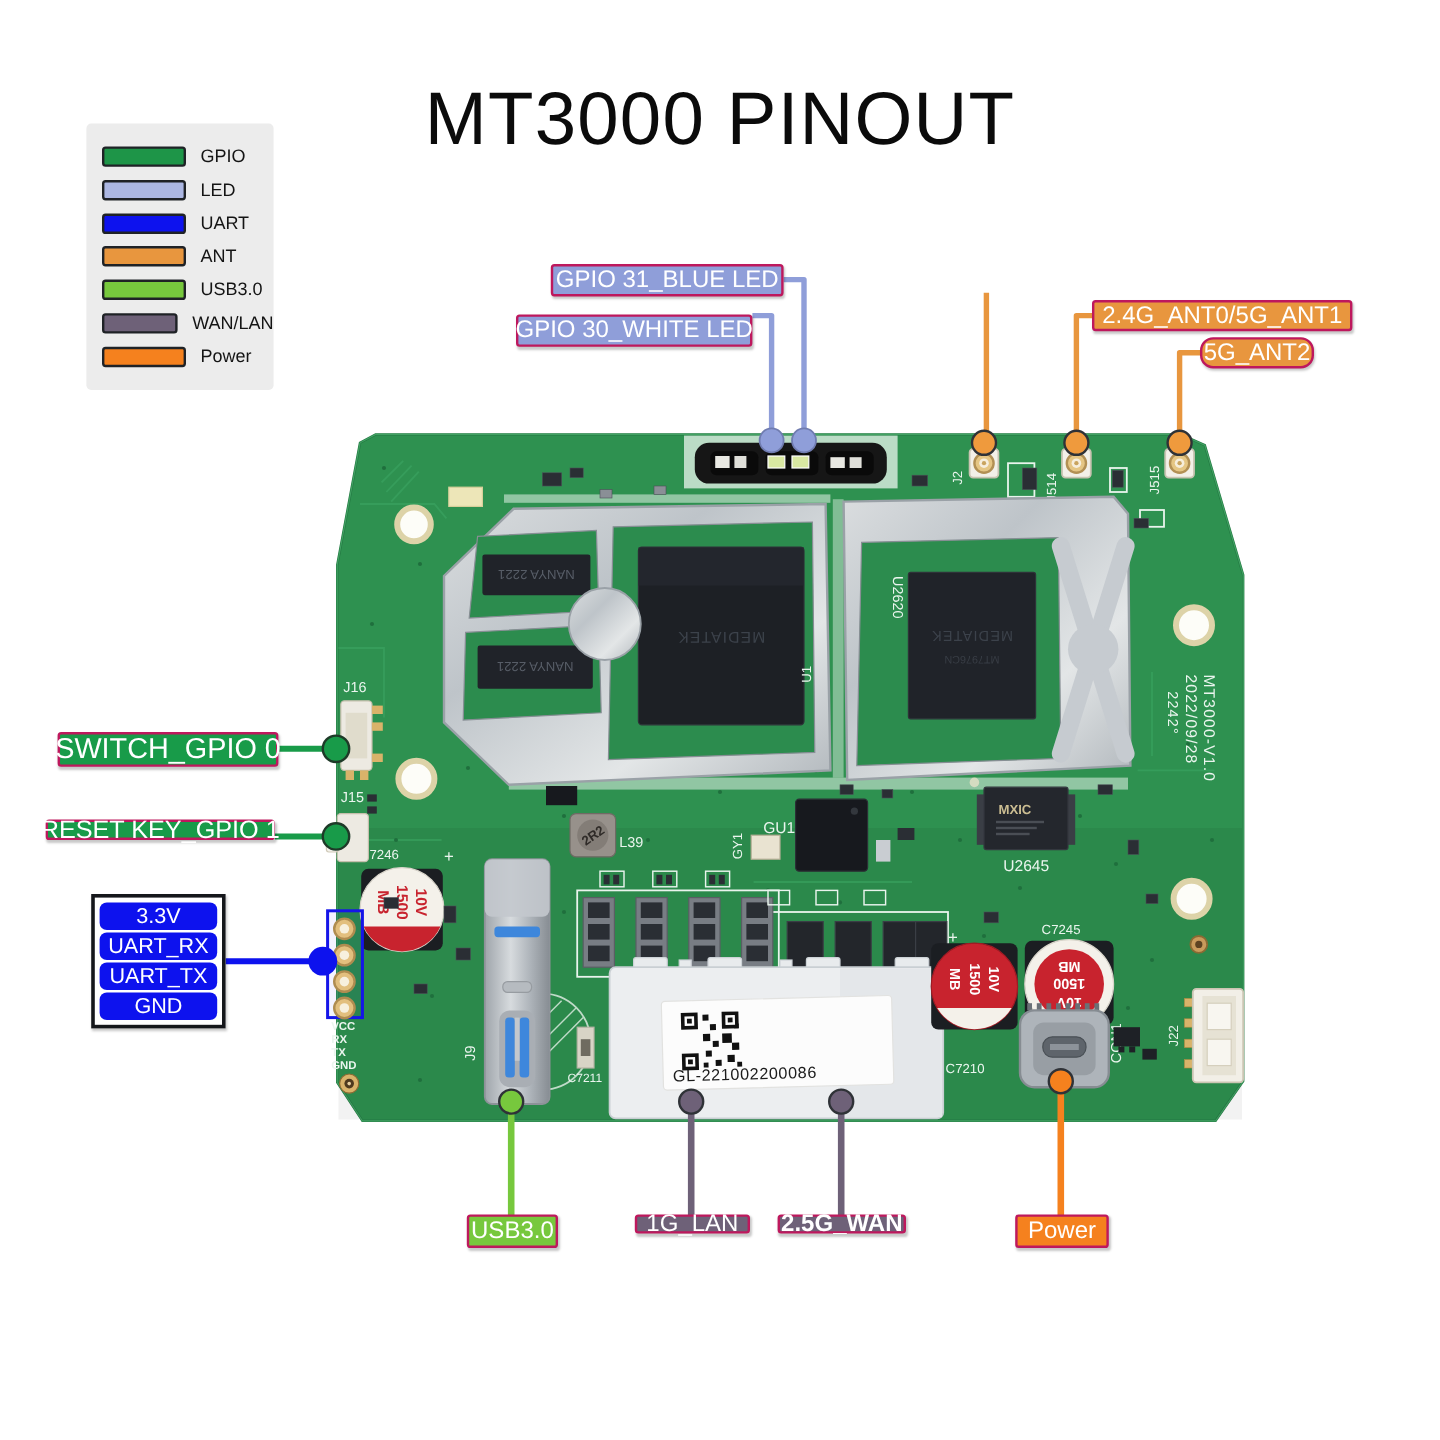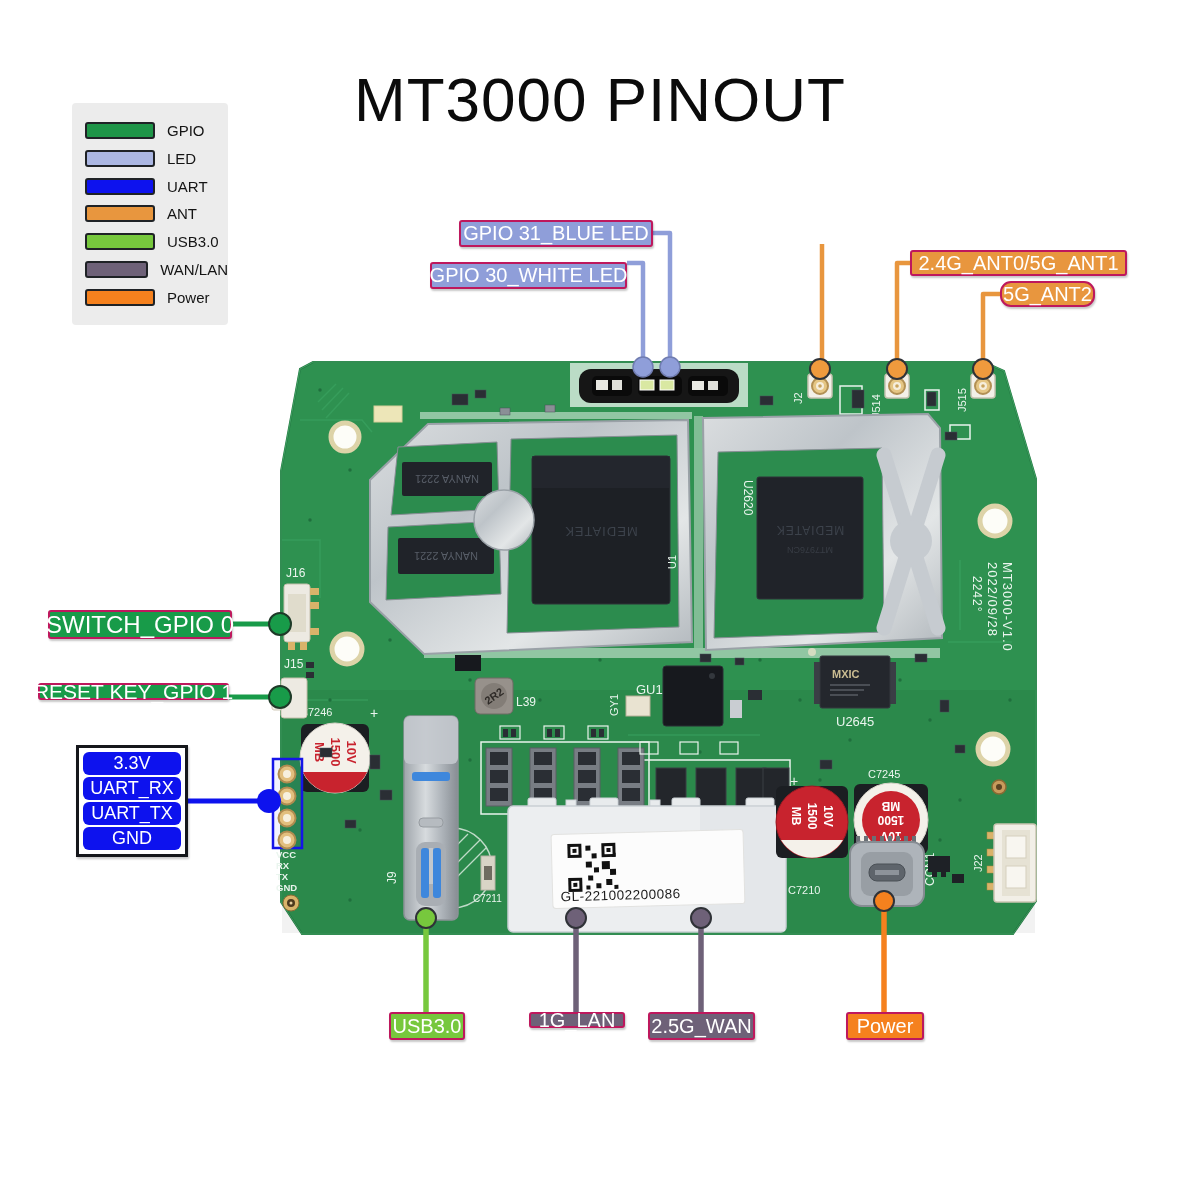--- a/index.html
+++ b/index.html
@@ -29,21 +29,21 @@
 
   #p-gpio31{left:459px;top:220px;width:194px;height:27px;}
   #p-gpio30{left:430px;top:250px;width:197px;height:27px;margin-top:12px;}
   #p-anta{left:818px;top:220px;width:228px;height:26px;}
   #p-antb{left:910px;top:250px;width:217px;height:26px;}
   #p-antc{left:1000px;top:281px;width:95px;height:26px;border-radius:11px;}
   #p-switch{left:48px;top:610px;width:184px;height:29px;font-size:24px;}
   #p-reset{left:38px;top:683px;width:191px;height:17px;font-size:21px;text-align:center;}
   #p-usb{left:389px;top:1012px;width:76px;height:28px;}
   #p-lan{left:529px;top:1012px;width:96px;height:16px;}
-  #p-wan{left:648px;top:1012px;width:107px;height:28px;}
+  #p-wan{left:648px;top:1012px;width:107px;height:16px;font-weight:bold;}
   #p-power{left:846px;top:1012px;width:78px;height:28px;}
 
   .uart-box{position:absolute;left:76px;top:745px;width:112px;height:112px;background:#fff;
             border:3px solid #15171b;display:flex;flex-direction:column;justify-content:space-between;
             padding:4px;box-sizing:border-box;box-shadow:1px 2px 2px rgba(0,0,0,.22);}
   .uart-pill{background:#0D12EE;border-radius:6px;color:#fff;font-size:18px;height:23px;
              display:flex;align-items:center;justify-content:center;white-space:nowrap;}
 </style>
 </head>
 <body>

